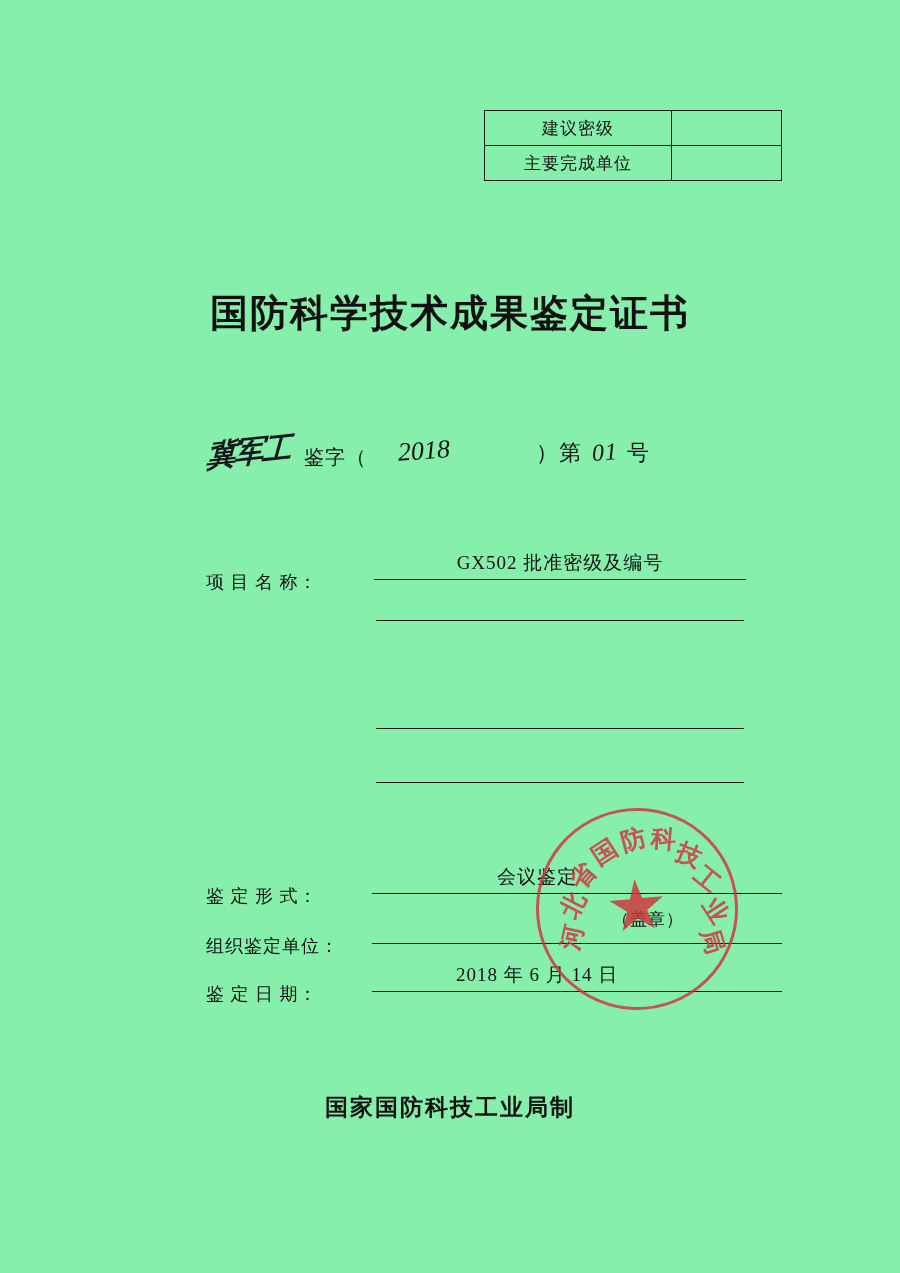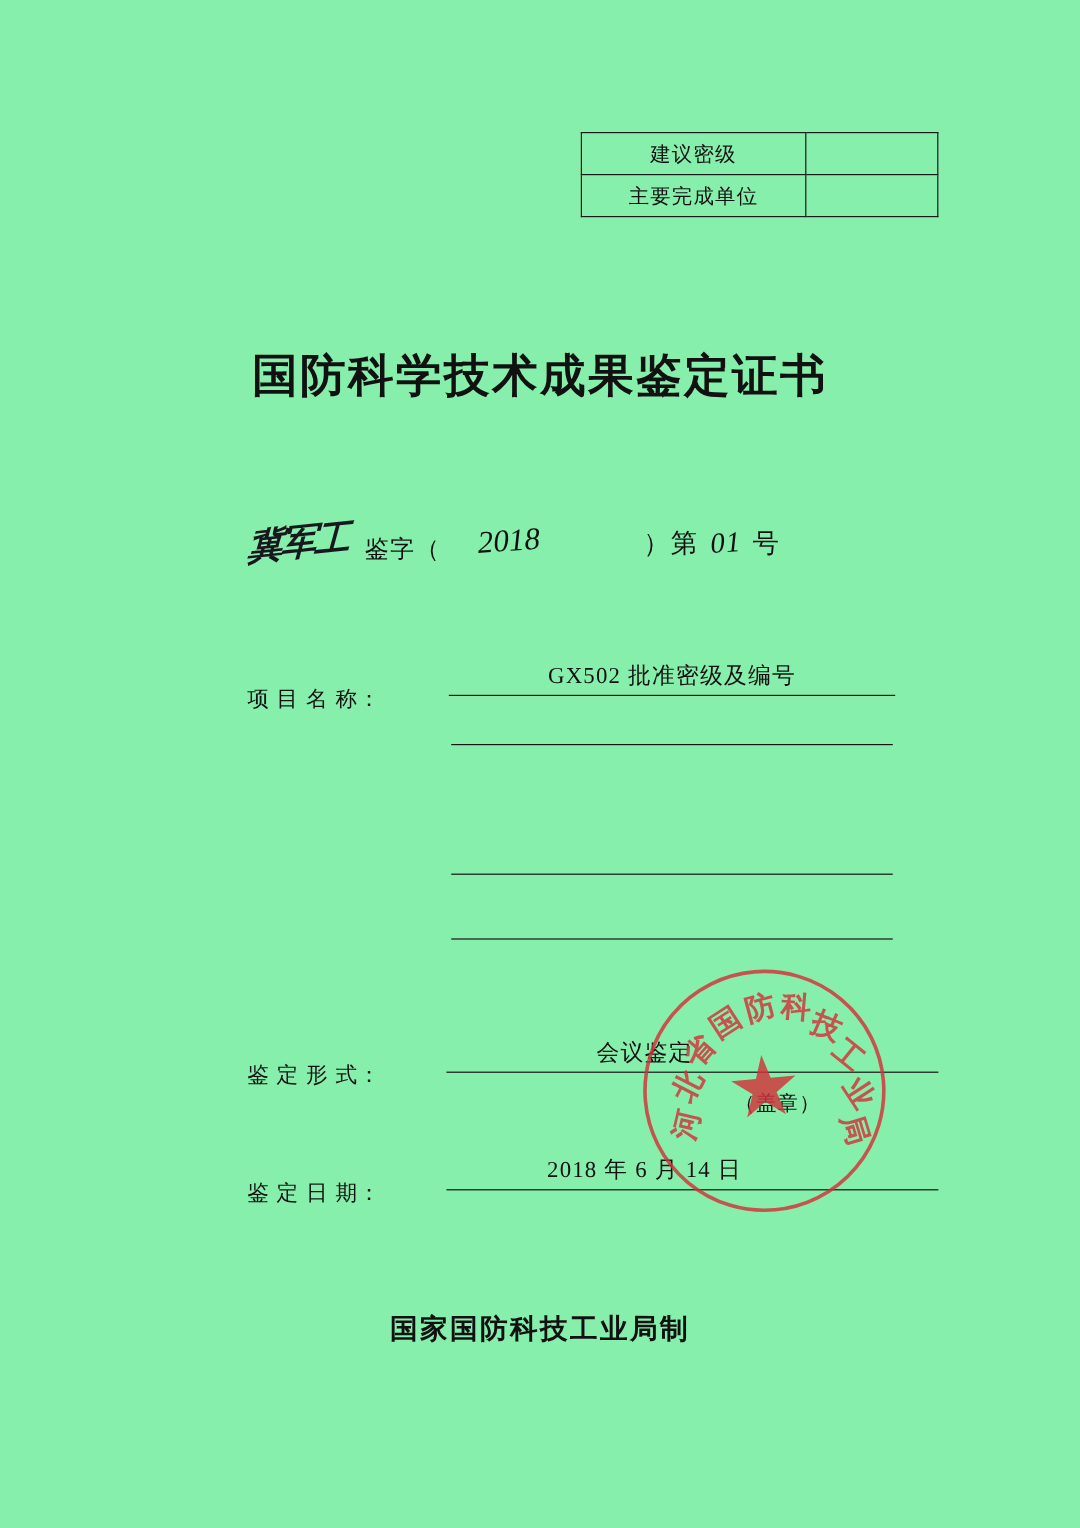--- a/index.html
+++ b/index.html
@@ -238,20 +238,25 @@
 
   <div class="blank-line" style="top:728px;"></div>
   <div class="blank-line" style="top:782px;"></div>
 
   <div class="field" style="top:860px;">
     <span class="flabel">鉴 定 形 式：</span>
     <span class="fline" style="left:166px; width:410px;"></span>
     <span class="fvalue" style="left:166px; width:330px;">会议鉴定</span>
   </div>
 
+  <div class="field" style="top:910px;">
+    <span class="flabel">组织鉴定单位：</span>
+    <span class="fline" style="left:166px; width:410px;"></span>
+    <span class="fvalue" style="left:166px; width:410px;"></span>
+  </div>
 
   <div class="field" style="top:958px;">
     <span class="flabel">鉴 定 日 期：</span>
     <span class="fline" style="left:166px; width:410px;"></span>
     <span class="fvalue" style="left:166px; width:330px;margin-top:26px;">2018 年 6 月 14 日</span>
   </div>
 
   <div style="position:absolute; left:612px; top:908px; font-size:17px; letter-spacing:1px;">（盖章）</div>
 
   <div class="seal">

